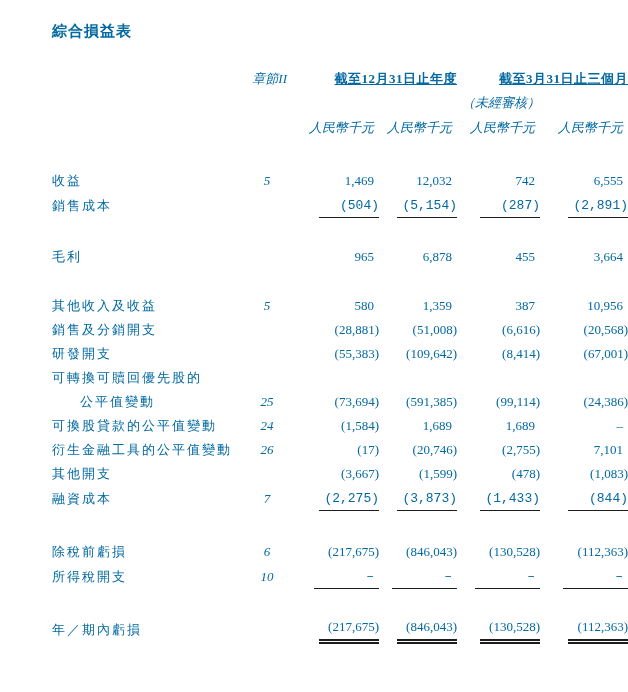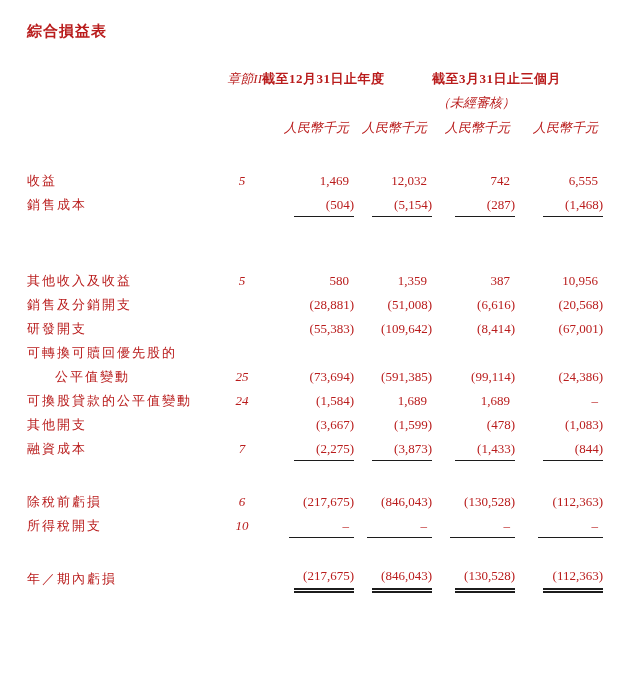--- a/index.html
+++ b/index.html
@@ -1,24 +1,24 @@
 <!DOCTYPE html>
 <html><head>
 <meta charset="utf-8">
 <style>
   html,body{margin:0;padding:0;background:#ffffff;}
   .page{
     position:relative;
     width:628px;height:692px;
     background:#ffffff;
-    color:#b91c1c;
+    color:#0369a1;
     font-family:"Liberation Serif","DejaVu Serif",serif;
     overflow:hidden;
     box-sizing:border-box;
-    padding:22px 19px 0 27px;
+    padding:22px 19px 0 52px;
   }
   .title{
     font-size:15px;
     font-weight:bold;
     letter-spacing:1px;
     margin:0 0 0 0;
     line-height:18px;
   }
   table.fin{
     border-collapse:collapse;
@@ -29,34 +29,34 @@
   }
   td{padding:0;vertical-align:middle;height:24px;line-height:24px;white-space:nowrap;}
   col.c-label{width:195px;}
   col.c-note{width:40px;}
   col.c-v1{width:92px;}
   col.c-v2{width:78px;}
   col.c-v3{width:83px;}
   col.c-v4{width:88px;}
 
   
-  .hd-span{font-weight:bold;text-align:left;letter-spacing:0.5px;}
+  .hd-span{font-weight:bold;text-align:right;letter-spacing:0.5px;text-decoration:underline;}
   .hd-year{font-weight:bold;text-align:right;padding-right:5px;letter-spacing:0.5px;}
   .hd-note{font-style:italic;text-align:right;}
   .hd-cur{font-style:italic;text-align:right;padding-right:5px;height:23px;line-height:23px;}
   .hd-unaud{font-style:italic;text-align:right;height:22px;line-height:22px;}
 
   
   td.lbl{letter-spacing:2px;}
   tr.ind td.lbl{padding-left:28px;}
   td.note{font-style:italic;text-align:center;}
   td.num{text-align:right;}
   .val{display:inline-block;min-width:60px;text-align:right;}
   .val.no-paren{padding-right:5px;}
-  tr.u1 td.num .val{border-bottom:1px solid #1c1c1c;padding-bottom:2px;line-height:19px;}
+  tr.u1 td.num .val{border-bottom:1px solid #1c1c1c;padding-bottom:2px;line-height:19px;font-family:Liberation Mono, monospace;}
   tr.u2 td.num .val{border-bottom:5px double #1c1c1c;padding-bottom:3px;line-height:18px;}
   tr.sp td{height:27px;}
   tr.sp-hd td{height:30px;}
   tr.sp-sm td{height:25px;}
   tr.sp-lg td{height:29px;}
   tr.sp-md td{height:26px;}
 </style>
 </head>
 <body>
 
@@ -109,27 +109,35 @@
       <td class="num"><span class="val no-paren">742</span></td>
       <td class="num"><span class="val no-paren">6,555</span></td>
     </tr>
 
     <tr class="u1">
       <td class="lbl">銷售成本</td>
       <td class="note"></td>
       <td class="num"><span class="val">(504)</span></td>
       <td class="num"><span class="val">(5,154)</span></td>
       <td class="num"><span class="val">(287)</span></td>
-      <td class="num"><span class="val">(1,468)</span></td>
+      <td class="num"><span class="val">(2,891)</span></td>
     </tr>
 
     <tr class="sp">
           <td colspan="6"></td>
         </tr>
 
+    <tr>
+      <td class="lbl">毛利</td>
+      <td class="note"></td>
+      <td class="num"><span class="val no-paren">965</span></td>
+      <td class="num"><span class="val no-paren">6,878</span></td>
+      <td class="num"><span class="val no-paren">455</span></td>
+      <td class="num"><span class="val no-paren">3,664</span></td>
+    </tr>
 
     <tr class="sp-sm">
           <td colspan="6"></td>
         </tr>
 
     <tr>
       <td class="lbl">其他收入及收益</td>
       <td class="note">5</td>
       <td class="num"><span class="val no-paren">580</span></td>
       <td class="num"><span class="val no-paren">1,359</span></td>
@@ -176,20 +184,28 @@
 
     <tr>
       <td class="lbl">可換股貸款的公平值變動</td>
       <td class="note">24</td>
       <td class="num"><span class="val">(1,584)</span></td>
       <td class="num"><span class="val no-paren">1,689</span></td>
       <td class="num"><span class="val no-paren">1,689</span></td>
       <td class="num"><span class="val no-paren">–</span></td>
     </tr>
 
+    <tr>
+      <td class="lbl">衍生金融工具的公平值變動</td>
+      <td class="note">26</td>
+      <td class="num"><span class="val">(17)</span></td>
+      <td class="num"><span class="val">(20,746)</span></td>
+      <td class="num"><span class="val">(2,755)</span></td>
+      <td class="num"><span class="val no-paren">7,101</span></td>
+    </tr>
 
     <tr>
       <td class="lbl">其他開支</td>
       <td class="note"></td>
       <td class="num"><span class="val">(3,667)</span></td>
       <td class="num"><span class="val">(1,599)</span></td>
       <td class="num"><span class="val">(478)</span></td>
       <td class="num"><span class="val">(1,083)</span></td>
     </tr>
 

